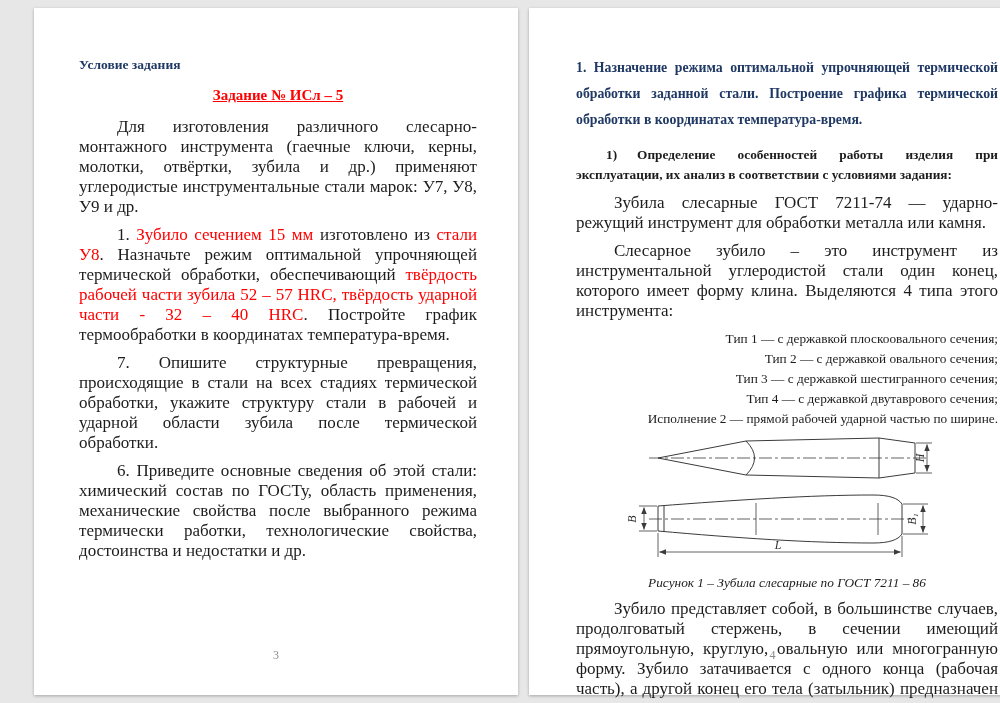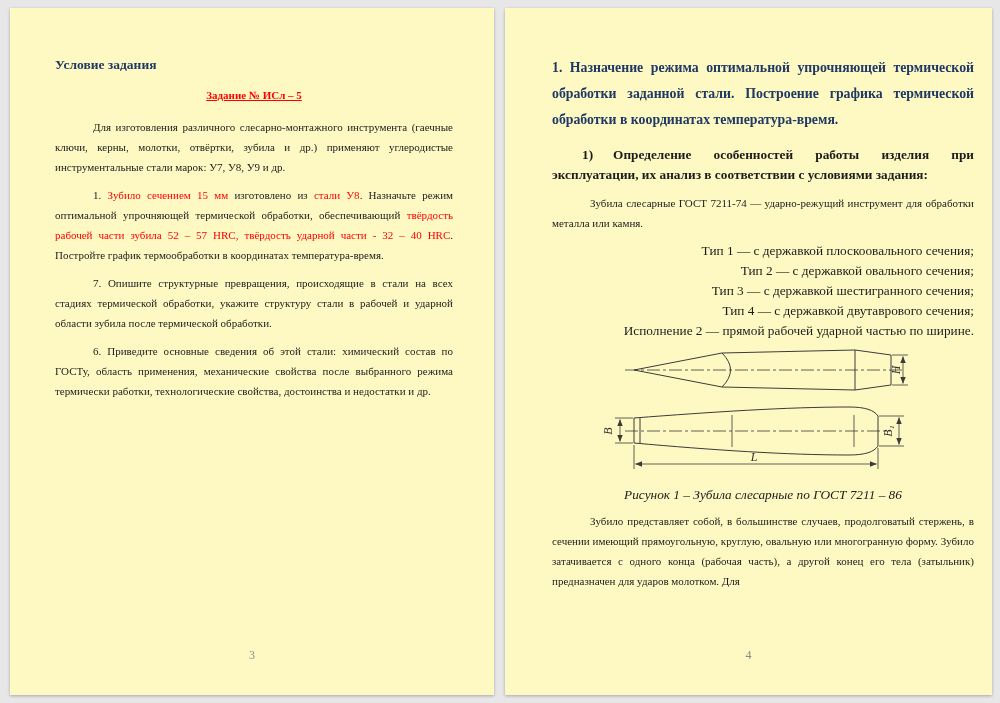--- a/index.html
+++ b/index.html
@@ -1,35 +1,35 @@
 <!DOCTYPE html>
 <html><head>
 <meta charset="utf-8">
 <style>
   html,body{margin:0;padding:0;}
   .canvas{
     position:relative;width:1000px;height:703px;background:#e7e7e7;overflow:hidden;
     font-family:"Liberation Serif","DejaVu Serif",serif;color:#1c1c1c;
   }
   .page{
-    position:absolute;top:8px;height:687px;background:#fef9c3;
-    box-shadow:0 1px 3px rgba(0,0,0,.28);box-sizing:border-box;
+    position:absolute;top:8px;height:687px;background:#ffffff;
+    box-shadow:0 1px 3px rgba(0,0,0,.28);box-sizing:border-box;margin-left:24px;
   }
   .page-left{left:10px;width:484px;padding:47px 41px 0 45px;}
   .page-right{left:505px;width:487px;padding:47px 18px 0 47px;font-family:Liberation Serif, serif;}
 
   .para{
-    font-size:11px;line-height:20px;text-align:justify;
+    font-size:17px;line-height:20px;text-align:justify;
     margin:0 0 8px;text-indent:38px;
   }
   .section-label{
     color:#1f3864;font-weight:bold;font-size:13.5px;line-height:20px;margin:0 0 10px;
   }
   .doc-title{
-    color:#ff0000;font-weight:bold;font-size:11px;line-height:20px;
+    color:#ff0000;font-weight:bold;font-size:15px;line-height:20px;
     text-align:center;text-decoration:underline;margin:0 0 12px;
   }
   .run-red{color:#ff0000;}
   .run-black{color:#1c1c1c;}
 
   .main-heading{
     color:#1f3864;font-weight:bold;font-size:13.8px;line-height:26px;
     text-align:justify;margin:0 0 12px;
   }
   .subheading{
@@ -70,20 +70,21 @@
 
     <div class="pagenum">3</div>
   </div>
 
   <div class="page page-right">
     <div class="main-heading">1. Назначение режима оптимальной упрочняющей термической обработки заданной стали. Построение графика термической обработки в координатах температура-время.</div>
 
     <p class="subheading"><span class="marker">1)</span><span>Определение особенностей работы изделия при эксплуатации, их анализ в соответствии с условиями задания:</span></p>
 
     <p class="para">Зубила слесарные ГОСТ 7211-74 — ударно-режущий инструмент для обработки металла или камня.</p>
+    <p class="para">Слесарное зубило – это инструмент из инструментальной углеродистой стали один конец, которого имеет форму клина. Выделяются 4 типа этого инструмента:</p>
 
     <div class="type-list">
       <p class="type-line">Тип 1 — с державкой плоскоовального сечения;</p>
       <p class="type-line">Тип 2 — с державкой овального сечения;</p>
       <p class="type-line">Тип 3 — с державкой шестигранного сечения;</p>
       <p class="type-line">Тип 4 — с державкой двутаврового сечения;</p>
       <p class="type-line">Исполнение 2 — прямой рабочей ударной частью по ширине.</p>
     </div>
 
     <div class="figure">

